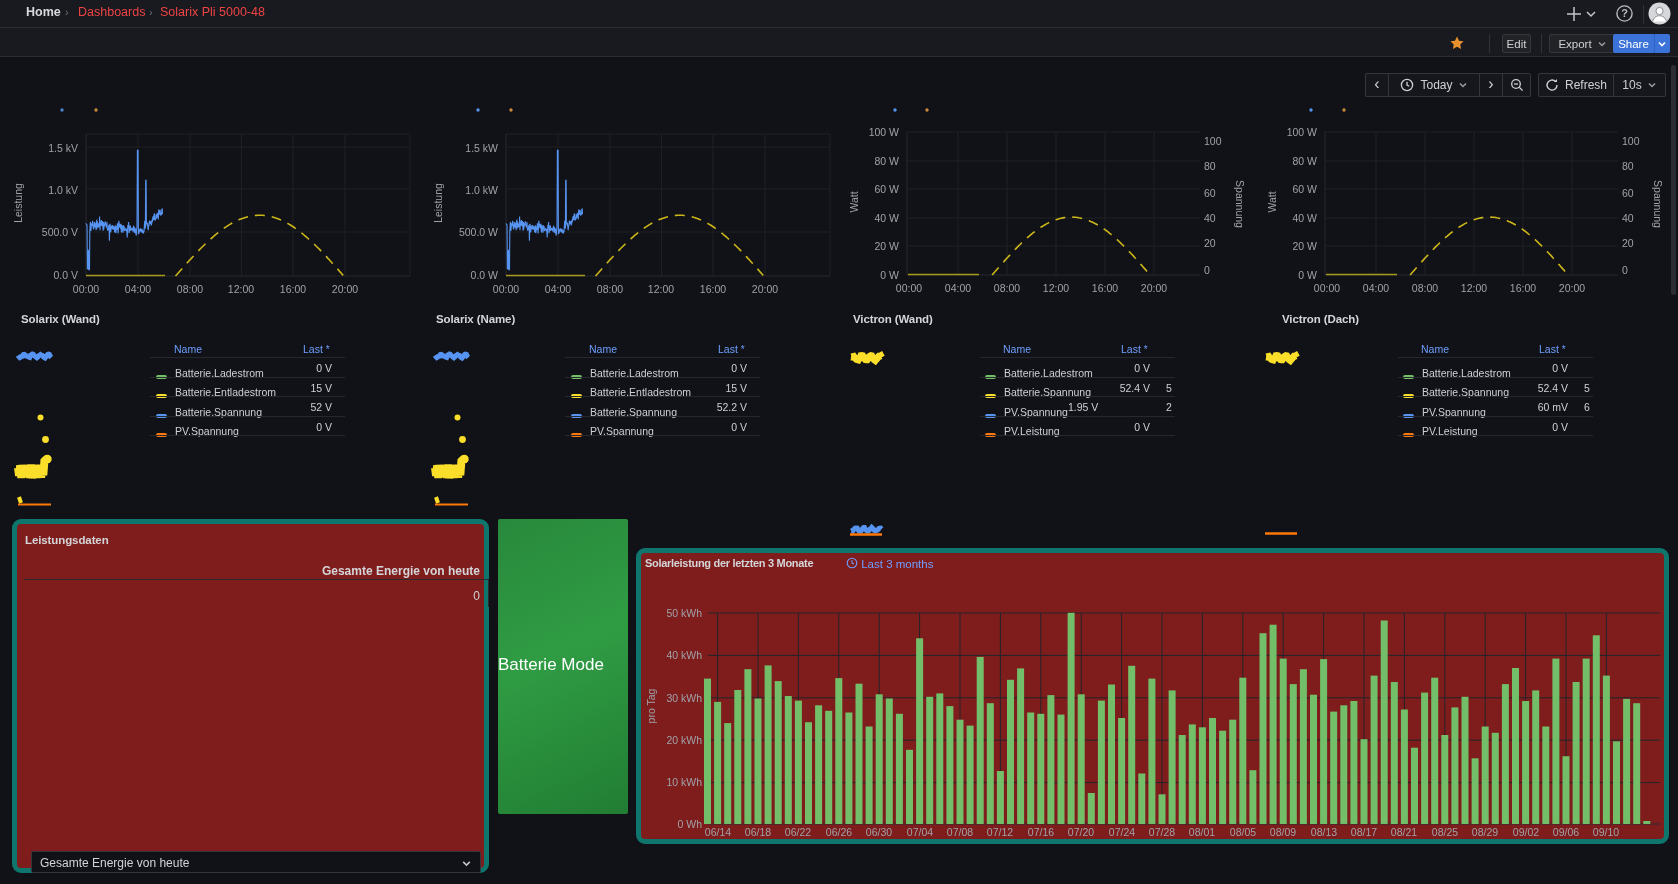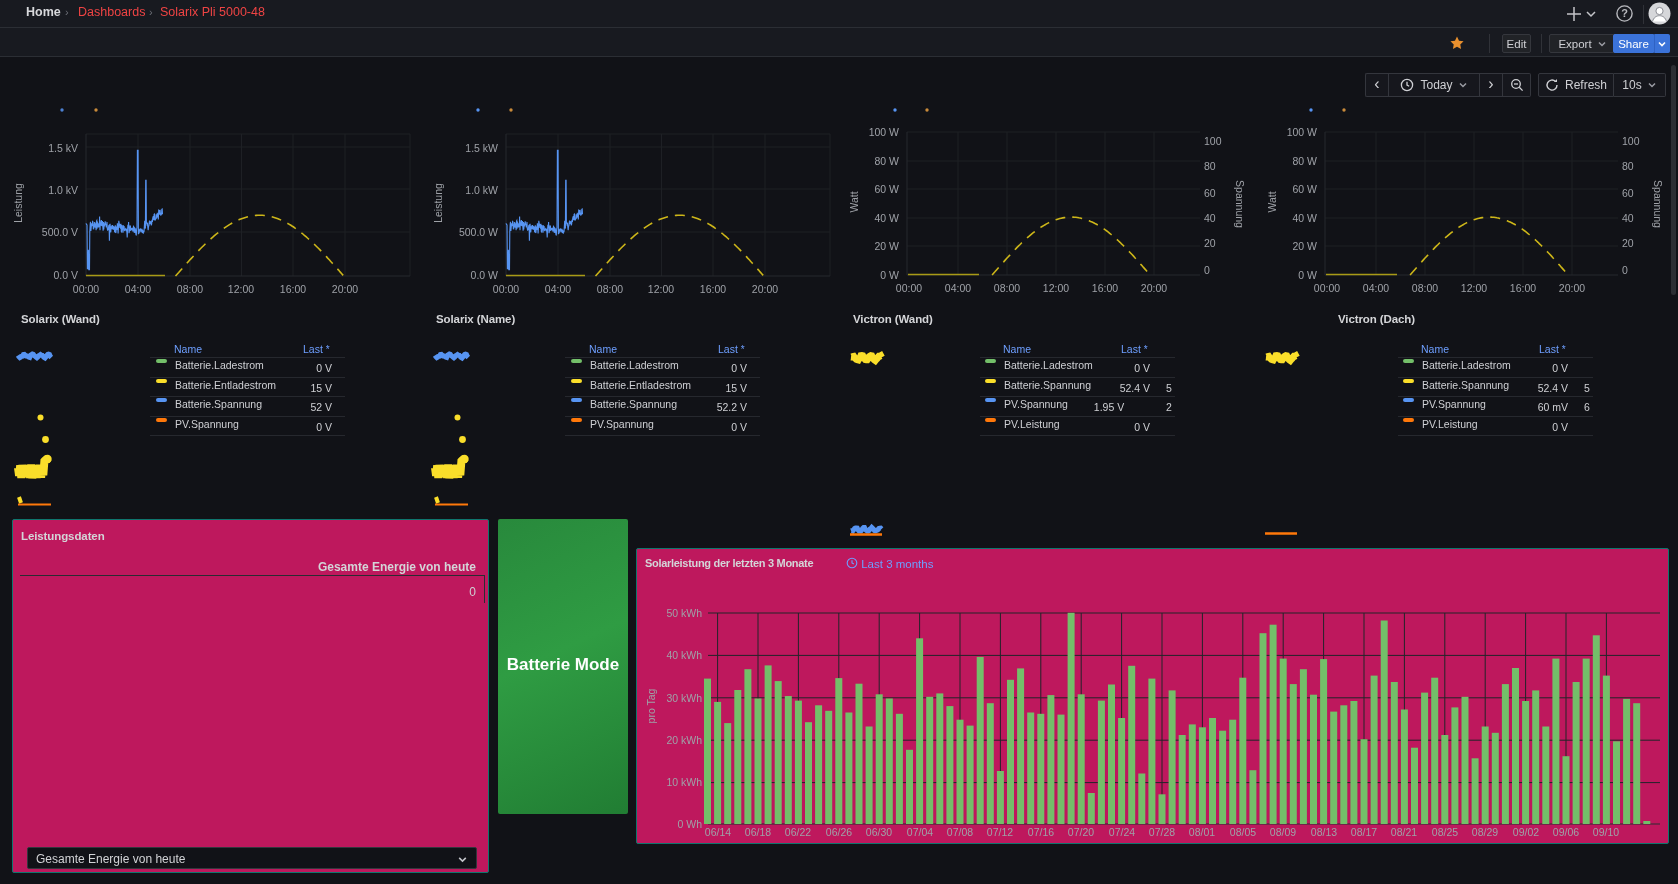--- a/index.html
+++ b/index.html
@@ -16,24 +16,24 @@
 .tbtn{position:absolute;top:73px;height:24px;border:1px solid #34363d;background:#16171d;color:#cfd0d4;font-size:12px;display:flex;align-items:center;justify-content:center}
 
 .ptitle{position:absolute;font-size:11.5px;font-weight:700;color:#d4d5d8;letter-spacing:-0.1px}
 .axis{font-size:10.5px;fill:#9fa2a8}
 svg text{font-family:"Liberation Sans",sans-serif}
 .rot{position:absolute;font-size:10.5px;color:#9fa2a8;transform:rotate(-90deg);transform-origin:center;white-space:nowrap}
 .rotr{position:absolute;font-size:10.5px;color:#9fa2a8;transform:rotate(90deg);transform-origin:center;white-space:nowrap}
 
 .lgd{position:absolute;font-size:10.5px;color:#cfd0d4}
 .lgd .hdr{color:#6e9fff;font-weight:400}
-.lgd .row{position:absolute;height:19.5px;display:flex;align-items:flex-start}
+.lgd .row{position:absolute;height:19.5px;display:flex;align-items:flex-end}
 .dash{display:inline-block;width:11px;height:4px;border-radius:2px;margin-right:8px}
 .hline{position:absolute;height:1px;background:#26282e}
-.panel{position:absolute;background:#be185d;border:1px solid #0f766e;border-radius:2px}
+.panel{position:absolute;background:#7f1d1d;border:5px solid #0f766e;border-radius:9px}
 </style></head>
 <body>
 <div id="page">
 
 <div id="nav"></div>
 <div id="tool"></div>
 <div class="crumb" style="left:26px;font-weight:700;color:#d8d9dc;font-size:12.5px">Home</div>
 <div class="crumb chev" style="left:65px;top:6px">›</div>
 <div class="crumb dim" style="left:78px;font-size:12.5px">Dashboards</div>
 <div class="crumb chev" style="left:149px;top:6px">›</div>
@@ -265,21 +265,21 @@
   <path d="M992.1 275.0L993.6 273.3L995.1 271.6L996.5 269.9L998.0 268.2L999.5 266.6L1001.0 264.9L1002.4 263.2L1003.9 261.6L1005.4 259.9L1006.8 258.3L1008.3 256.7L1009.8 255.1L1011.2 253.5L1012.7 252.0L1014.2 250.4L1015.7 248.9L1017.1 247.4L1018.6 245.9L1020.1 244.5L1021.5 243.0L1023.0 241.6L1024.5 240.3L1025.9 238.9L1027.4 237.6L1028.9 236.4L1030.4 235.1L1031.8 233.9L1033.3 232.7L1034.8 231.6L1036.2 230.5L1037.7 229.4L1039.2 228.4L1040.6 227.4L1042.1 226.5L1043.6 225.6L1045.1 224.7L1046.5 223.9L1048.0 223.1L1049.5 222.4L1050.9 221.7L1052.4 221.1L1053.9 220.5L1055.3 219.9L1056.8 219.4L1058.3 219.0L1059.8 218.6L1061.2 218.2L1062.7 217.9L1064.2 217.6L1065.6 217.4L1067.1 217.3L1068.6 217.2L1070.0 217.1L1071.5 217.1L1073.0 217.1L1074.5 217.2L1075.9 217.3L1077.4 217.5L1078.9 217.8L1080.3 218.0L1081.8 218.4L1083.3 218.8L1084.7 219.2L1086.2 219.7L1087.7 220.2L1089.2 220.8L1090.6 221.4L1092.1 222.0L1093.6 222.7L1095.0 223.5L1096.5 224.3L1098.0 225.1L1099.4 226.0L1100.9 226.9L1102.4 227.9L1103.9 228.9L1105.3 229.9L1106.8 231.0L1108.3 232.2L1109.7 233.3L1111.2 234.5L1112.7 235.7L1114.1 237.0L1115.6 238.3L1117.1 239.6L1118.6 241.0L1120.0 242.3L1121.5 243.8L1123.0 245.2L1124.4 246.7L1125.9 248.1L1127.4 249.7L1128.8 251.2L1130.3 252.7L1131.8 254.3L1133.3 255.9L1134.7 257.5L1136.2 259.1L1137.7 260.8L1139.1 262.4L1140.6 264.1L1142.1 265.7L1143.5 267.4L1145.0 269.1L1146.5 270.8L1148.0 272.5L1149.4 274.2" fill="none" stroke="#cdb619" stroke-width="1.6" stroke-dasharray="10 7" transform="translate(418,0)"></path>
   <line x1="1326" y1="274.5" x2="1397" y2="274.5" stroke="#a89a16" stroke-width="1.6"></line>
  </g>
 </svg>
 <div class="rot" style="left:1261px;top:196px">Watt</div>
 <div class="rotr" style="left:1634px;top:198px">Spannung</div>
 
 <div class="ptitle" style="left:21px;top:313px">Solarix (Wand)</div>
 <div class="ptitle" style="left:436px;top:313px">Solarix (Name)</div>
 <div class="ptitle" style="left:853px;top:313px">Victron (Wand)</div>
-<div class="ptitle" style="left:1338px;top:313px">Victron (Dach)</div>
+<div class="ptitle" style="left:1282px;top:313px">Victron (Dach)</div>
 
 <svg class="abs" style="left:0;top:330px" width="420" height="210" viewBox="0 330 420 210">
  <path d="M18.0 355.3L18.9 356.7L19.8 357.6L20.7 357.1L21.6 356.4L22.5 356.2L23.4 354.5L24.3 354.4L25.2 355.3L26.1 356.0L27.0 356.0L27.9 356.7L28.8 357.1L29.7 357.4L30.6 355.2L31.5 354.6L32.4 354.0L33.3 354.3L34.2 355.7L35.1 356.2L36.0 357.2L36.9 357.8L37.8 357.1L38.7 355.7L39.6 355.3L40.5 354.6L41.4 355.3L42.3 355.4L43.2 356.6L44.1 357.5L45.0 358.0L45.9 356.9L46.8 355.6L47.7 354.5L48.6 354.2L49.5 354.5L50.4 356.5L51.3 357.4" fill="none" stroke="#5794f2" stroke-width="5"></path>
  <circle cx="40.5" cy="417.5" r="3" fill="#fade2a"></circle>
       <circle cx="45.5" cy="439.5" r="3.4" fill="#fade2a"></circle>
  <path d="M18.0 467.7L19.1 475.8L20.2 465.5L21.3 477.8L22.4 465.0L23.5 476.4L24.6 466.7L25.7 476.9L26.8 465.1L27.9 477.0L29.0 466.5L30.1 477.9L31.2 464.6L32.3 478.3L33.4 465.2L34.5 477.8L35.6 466.5L36.7 477.8L37.8 465.2L38.9 475.8L40.0 464.8L41.1 477.6L42.2 466.6L43.3 475.3L44.4 461.0L45.4 459.9L46.4 459.2L47.4 459.1L48.4 457.9" fill="none" stroke="#fade2a" stroke-width="8"></path>
  <circle cx="47.5" cy="459" r="4.2" fill="#fade2a"></circle>
       <path d="M19 497l2 6" stroke="#fade2a" stroke-width="4" fill="none"></path>
  <line x1="18" y1="504.5" x2="51" y2="504.5" stroke="#ff780a" stroke-width="2"></line>
 </svg>
@@ -341,21 +341,21 @@
 <div class="lgd" style="left:829px;top:0">
  <div class="abs hdr" style="left:174px;top:343px">Name</div>
       <div class="abs hdr" style="left:292px;top:343px">Last&nbsp;<span style="font-size:10px">*</span></div>
  <div class="hline" style="left:151px;top:357px;width:195px"></div>
  <div class="row" style="left:156px;top:359px"><span class="dash" style="background:#73bf69"></span>Batterie.Ladestrom</div>
  <div class="row" style="left:156px;top:378.5px"><span class="dash" style="background:#fade2a"></span>Batterie.Spannung</div>
  <div class="row" style="left:156px;top:398px"><span class="dash" style="background:#5794f2"></span>PV.Spannung</div>
  <div class="row" style="left:156px;top:417.5px"><span class="dash" style="background:#ff780a"></span>PV.Leistung</div>
  <div class="abs" style="left:239px;top:362px;width:82px;text-align:right">0 V</div>
  <div class="abs" style="left:239px;top:381.5px;width:82px;text-align:right">52.4 V</div>
- <div class="abs" style="left:239px;top:401px;width:82px;text-align:center">1.95 V</div>
+ <div class="abs" style="left:239px;top:401px;width:82px;text-align:left">1.95 V</div>
  <div class="abs" style="left:239px;top:420.5px;width:82px;text-align:right">0 V</div>
  <div class="abs" style="left:337px;top:381.5px">5</div>
  <div class="abs" style="left:337px;top:401px">2</div>
  <div class="hline" style="left:151px;top:376.5px;width:195px"></div>
  <div class="hline" style="left:151px;top:396px;width:195px"></div>
  <div class="hline" style="left:151px;top:415.5px;width:195px"></div>
  <div class="hline" style="left:151px;top:435px;width:195px"></div>
 </div>
 
 <div class="lgd" style="left:1247px;top:0">
@@ -386,21 +386,21 @@
  <div class="abs" style="left:0;top:65px;width:463px;text-align:right;font-size:12px;color:#cfd0d4">0</div>
  <div class="abs" style="left:14px;top:327px;width:450px;height:22px;border:1px solid #34363d;border-radius:2px;background:#111217">
    <span class="abs" style="left:8px;top:4px;font-size:12px;color:#d2d3d6">Gesamte Energie von heute</span>
    <svg class="abs" style="right:8px;top:6px" width="11" height="11" viewBox="0 0 10 10">
           <path d="M2 3.5l3 3 3-3" fill="none" stroke="#c3c4c9" stroke-width="1.4"></path>
         </svg>
  </div>
 </div>
 
 <div class="abs" style="left:498px;top:519px;width:130px;height:295px;background:linear-gradient(155deg,#28893c 0%,#2f9c43 45%,#217d33 100%);border-radius:2px">
- <div class="abs" style="left:0;top:136px;width:130px;text-align:center;font-size:17px;font-weight:700;color:#fff">Batterie Mode</div>
+ <div class="abs" style="left:0;top:136px;width:130px;text-align:left;font-size:17px;font-weight:400;color:#fff">Batterie Mode</div>
 </div>
 
 <div class="panel" style="left:636px;top:548px;width:1033px;height:296px"></div>
 <div class="abs" style="left:645px;top:557px;font-size:11px;font-weight:700;color:#d4d5d8;letter-spacing:-0.3px">Solarleistung der letzten 3 Monate</div>
 <div class="abs" style="left:846px;top:557px;font-size:11.5px;color:#6e9fff">
  <svg width="12" height="12" viewBox="0 0 14 14" style="vertical-align:-1px">
         <circle cx="7" cy="7" r="5.6" fill="none" stroke="#6e9fff" stroke-width="1.3"></circle>
         <path d="M7 3.8V7l2.2 1.2" fill="none" stroke="#6e9fff" stroke-width="1.3"></path>
       </svg>
  Last 3 months</div>

